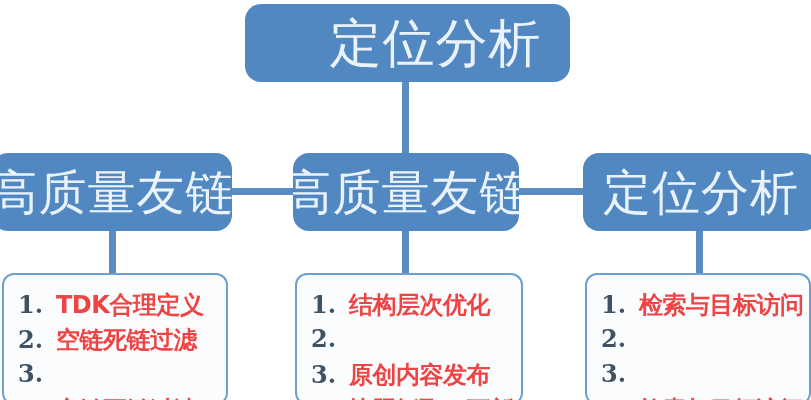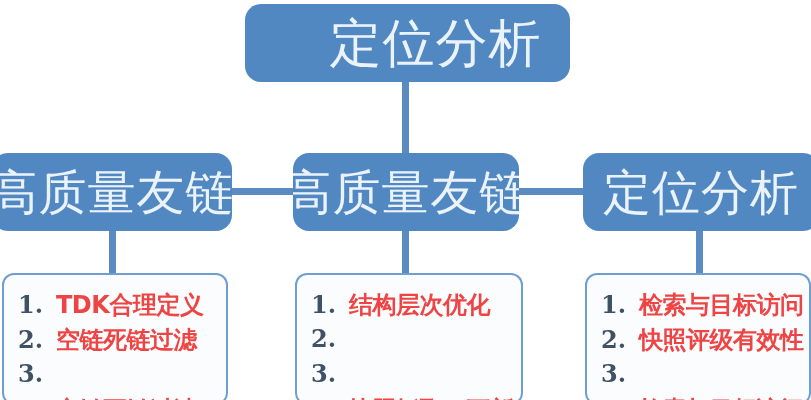--- a/index.html
+++ b/index.html
@@ -176,35 +176,35 @@
   <div class="listbox" id="list-off-site">
     <div class="list-item">
       <span class="item-num">1.</span>
       <span class="item-text">结构层次优化</span>
     </div>
     <div class="list-item">
       <span class="item-num">2.</span>
     </div>
     <div class="list-item">
       <span class="item-num">3.</span>
+      <span class="item-text">原创内容发布</span>
     </div>
     <div class="list-item">
       <span class="item-num">4.</span>
       <span class="item-text">快照抓取、更新</span>
     </div>
   </div>
 
   <div class="listbox" id="list-weight">
     <div class="list-item">
       <span class="item-num">1.</span>
       <span class="item-text">检索与目标访问</span>
     </div>
     <div class="list-item">
       <span class="item-num">2.</span>
-      <span class="item-text">快照评级有效性</span>
     </div>
     <div class="list-item">
       <span class="item-num">3.</span>
     </div>
     <div class="list-item">
       <span class="item-num">4.</span>
       <span class="item-text">检索与目标访问</span>
     </div>
   </div>
 

